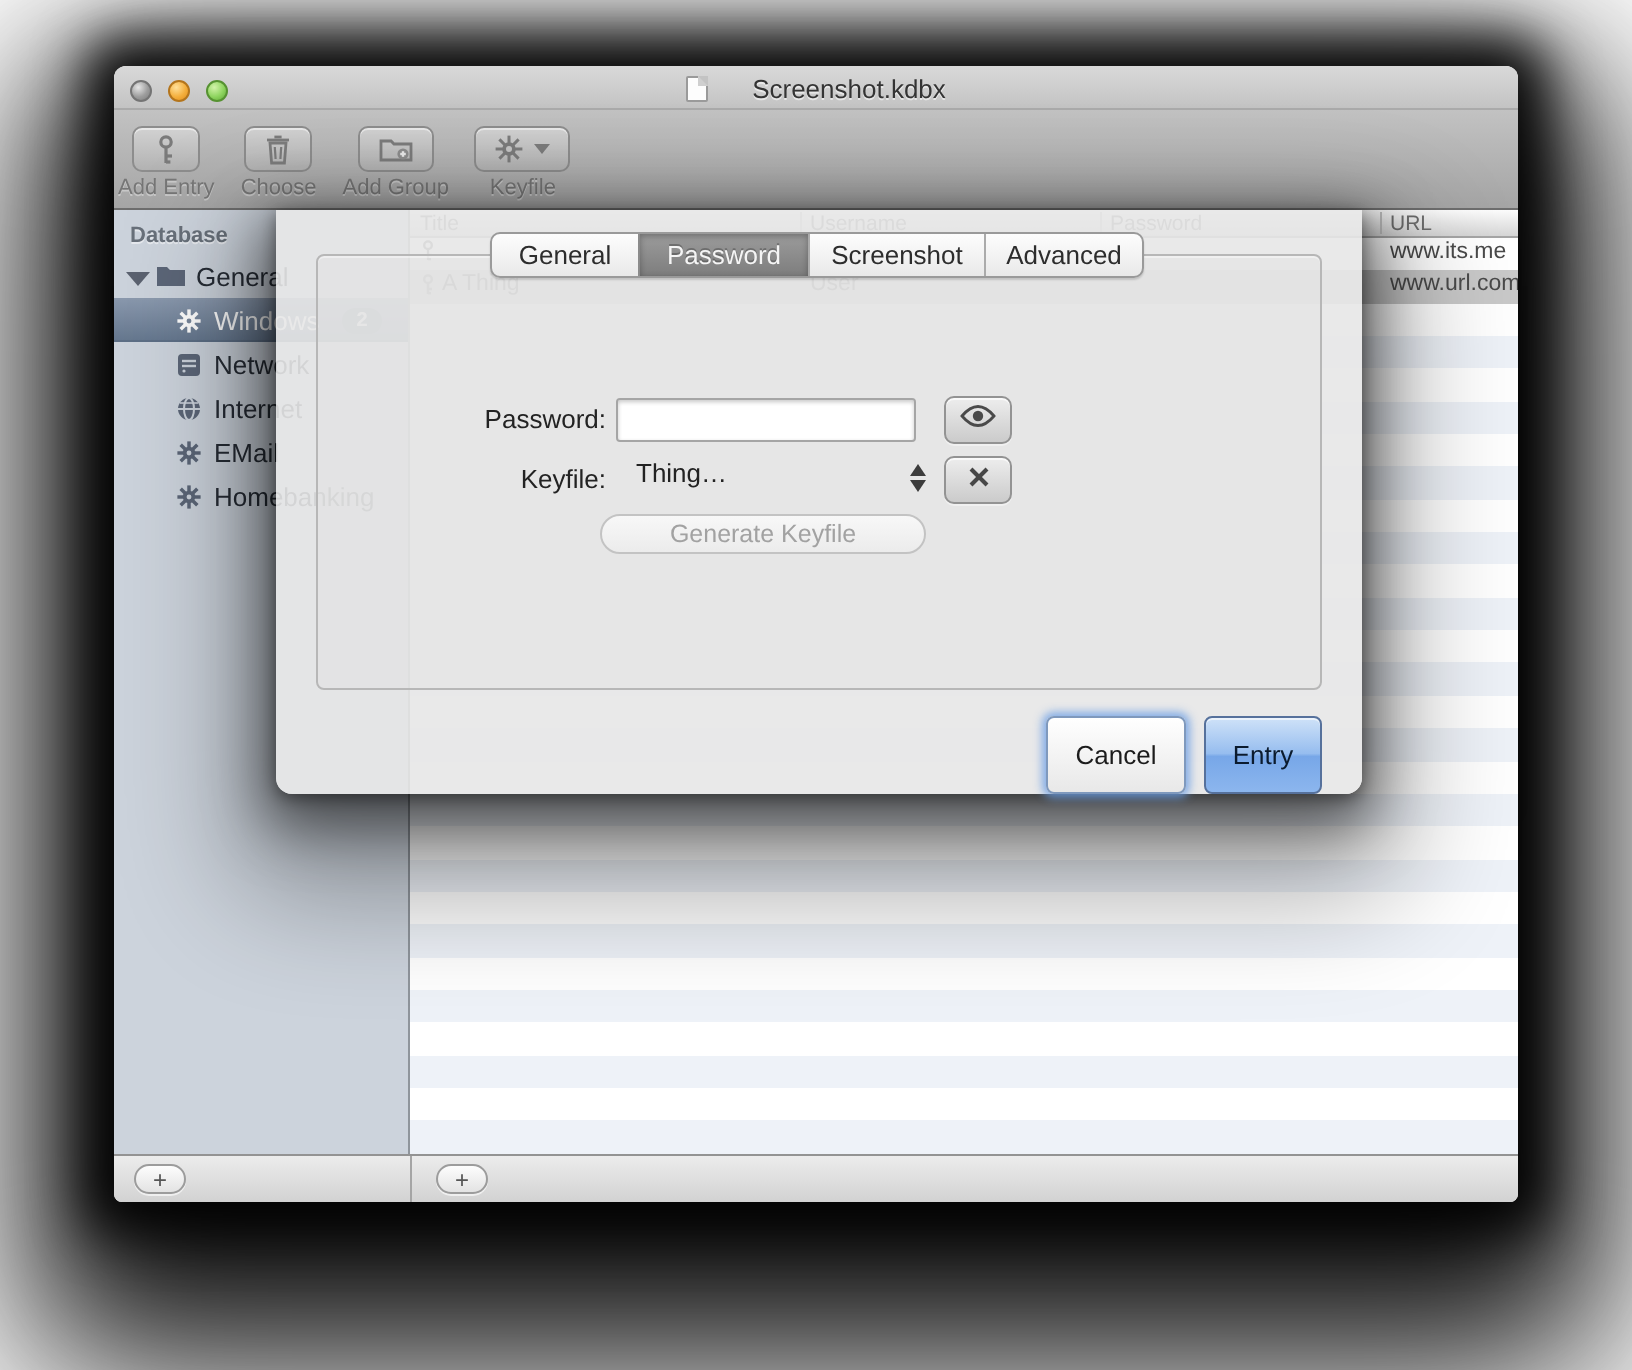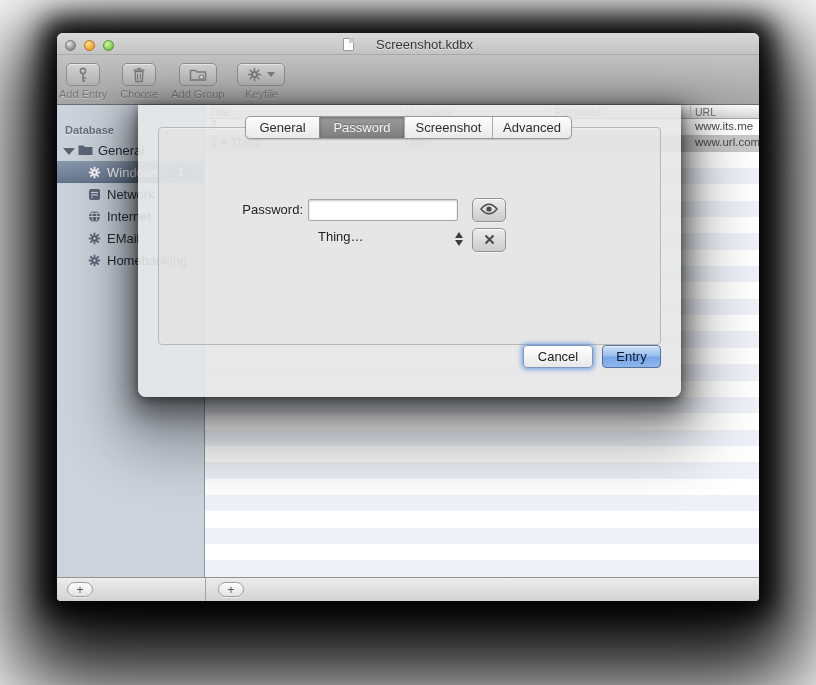--- a/index.html
+++ b/index.html
@@ -35,21 +35,21 @@
     box-shadow:inset 0 1px 0 rgba(255,255,255,0.5);display:flex;align-items:center;justify-content:center;padding:0 9px;}
   .tb-label{font-size:11px;color:#767676;text-shadow:0 1px 0 rgba(255,255,255,0.35);white-space:nowrap;}
   .tb-btn svg{display:block;}
   .caret-down{width:0;height:0;border-left:4px solid transparent;border-right:4px solid transparent;border-top:5px solid #7b7b7b;margin-left:5px;}
 
   
   .content{position:absolute;left:0;top:72px;right:0;bottom:24px;background:#fff;overflow:hidden;}
 
   
   .sidebar{position:absolute;left:0;top:0;bottom:0;width:148px;background:#ccd3dc;border-right:1px solid #8f959c;}
-  .sb-header{padding:19px 0 3px 8px;font-size:11px;font-weight:bold;color:#68707a;text-shadow:0 1px 0 rgba(255,255,255,0.5);}
+  .sb-header{padding:7px 0 3px 8px;font-size:11px;font-weight:bold;color:#68707a;text-shadow:0 1px 0 rgba(255,255,255,0.5);}
   .sb-row{height:22px;display:flex;align-items:center;font-size:13px;color:#272d36;position:relative;}
   .sb-row.child{padding-left:30px;}
   .sb-row.selected{background:linear-gradient(#8897ac,#66788f);color:#fff;
     border-top:1px solid #8b99ad;border-bottom:1px solid #5d6f86;}
   .sb-tri{width:0;height:0;border-left:6px solid transparent;border-right:6px solid transparent;border-top:7px solid #5b6270;margin:2px 3px 0 6px;}
   .sb-ic{width:15px;height:15px;margin-right:5px;flex:0 0 auto;display:flex;align-items:center;justify-content:center;}
   .sb-badge{position:absolute;right:13px;top:4px;min-width:20px;height:13px;border-radius:7px;background:#5f6e85;
     color:#fff;font-size:10px;font-weight:bold;display:flex;align-items:center;justify-content:center;padding:0 5px;}
 
   
@@ -92,21 +92,21 @@
   .sq-btn{position:absolute;width:34px;height:24px;border:1px solid #939393;border-radius:5px;
     background:linear-gradient(#ededed,#cbcbcb);display:flex;align-items:center;justify-content:center;
     box-shadow:inset 0 1px 0 rgba(255,255,255,0.7),0 1px 0 rgba(255,255,255,0.4);}
   .popup-value{position:absolute;left:180px;top:124px;font-size:13px;color:#222;}
   .stepper{position:absolute;left:317px;top:127px;display:flex;flex-direction:column;gap:2px;align-items:center;}
   .st-up{width:0;height:0;border-left:4px solid transparent;border-right:4px solid transparent;border-bottom:6px solid #3c3c3c;}
   .st-dn{width:0;height:0;border-left:4px solid transparent;border-right:4px solid transparent;border-top:6px solid #3c3c3c;}
   .gen-btn{position:absolute;left:162px;top:152px;width:163px;height:20px;border-radius:10px;border:1px solid #c3c3c3;
     background:linear-gradient(rgba(255,255,255,0.7),rgba(238,238,238,0.7));
     font-size:12.5px;color:#a2a2a2;display:flex;align-items:center;justify-content:center;}
-  .dlg-btn{position:absolute;top:240px;height:23px;border-radius:4px;font-size:13px;
+  .dlg-btn{position:absolute;top:253px;height:39px;border-radius:4px;font-size:13px;
     display:flex;align-items:center;justify-content:center;}
   .btn-cancel{left:385px;width:70px;border:1px solid #7f99bd;background:linear-gradient(#ffffff,#e8e8e8);
     color:#1c1c1c;box-shadow:0 0 4px 2px rgba(106,158,229,0.8);}
   .btn-save{left:464px;width:59px;border:1px solid #56719c;color:#0b1b2e;
     background:linear-gradient(#cfe2f8 0%,#96bdef 48%,#77a7e8 52%,#8cb6ee 100%);
     box-shadow:inset 0 1px 0 rgba(255,255,255,0.6);}
 </style>
 </head>
 <body>
 
@@ -366,32 +366,34 @@
     <input class="pw-field" type="text" value="" style="">
     <div class="sq-btn" style="left:334px;top:93px">
       <span>
         <svg width="18" height="12" viewBox="0 0 18 12">
             <path d="M1 6 Q9 -3.5 17 6 Q9 15.5 1 6 Z" fill="none" stroke="#4a4a4a" stroke-width="1.4"></path>
             <circle cx="9" cy="6" r="2.6" fill="#4a4a4a"></circle>
           </svg>
       </span>
     </div>
 
+    <div class="form-label" style="top:127px">Keyfile:</div>
     <div class="popup-value">Thing…</div>
     <div class="stepper">
       <span class="st-up"></span>
         <span class="st-dn"></span>
     </div>
     <div class="sq-btn" style="left:334px;top:123px">
       <span>
         <svg width="11" height="11" viewBox="0 0 11 11">
             <line x1="1.5" y1="1.5" x2="9.5" y2="9.5" stroke="#474747" stroke-width="2"></line>
             <line x1="9.5" y1="1.5" x2="1.5" y2="9.5" stroke="#474747" stroke-width="2"></line>
           </svg>
       </span>
     </div>
 
+    <div class="gen-btn">Generate Keyfile</div>
 
     <div class="dlg-btn btn-cancel">Cancel</div>
     <div class="dlg-btn btn-save">Entry</div>
   </div>
 
 </div>
 
 </body></html>

